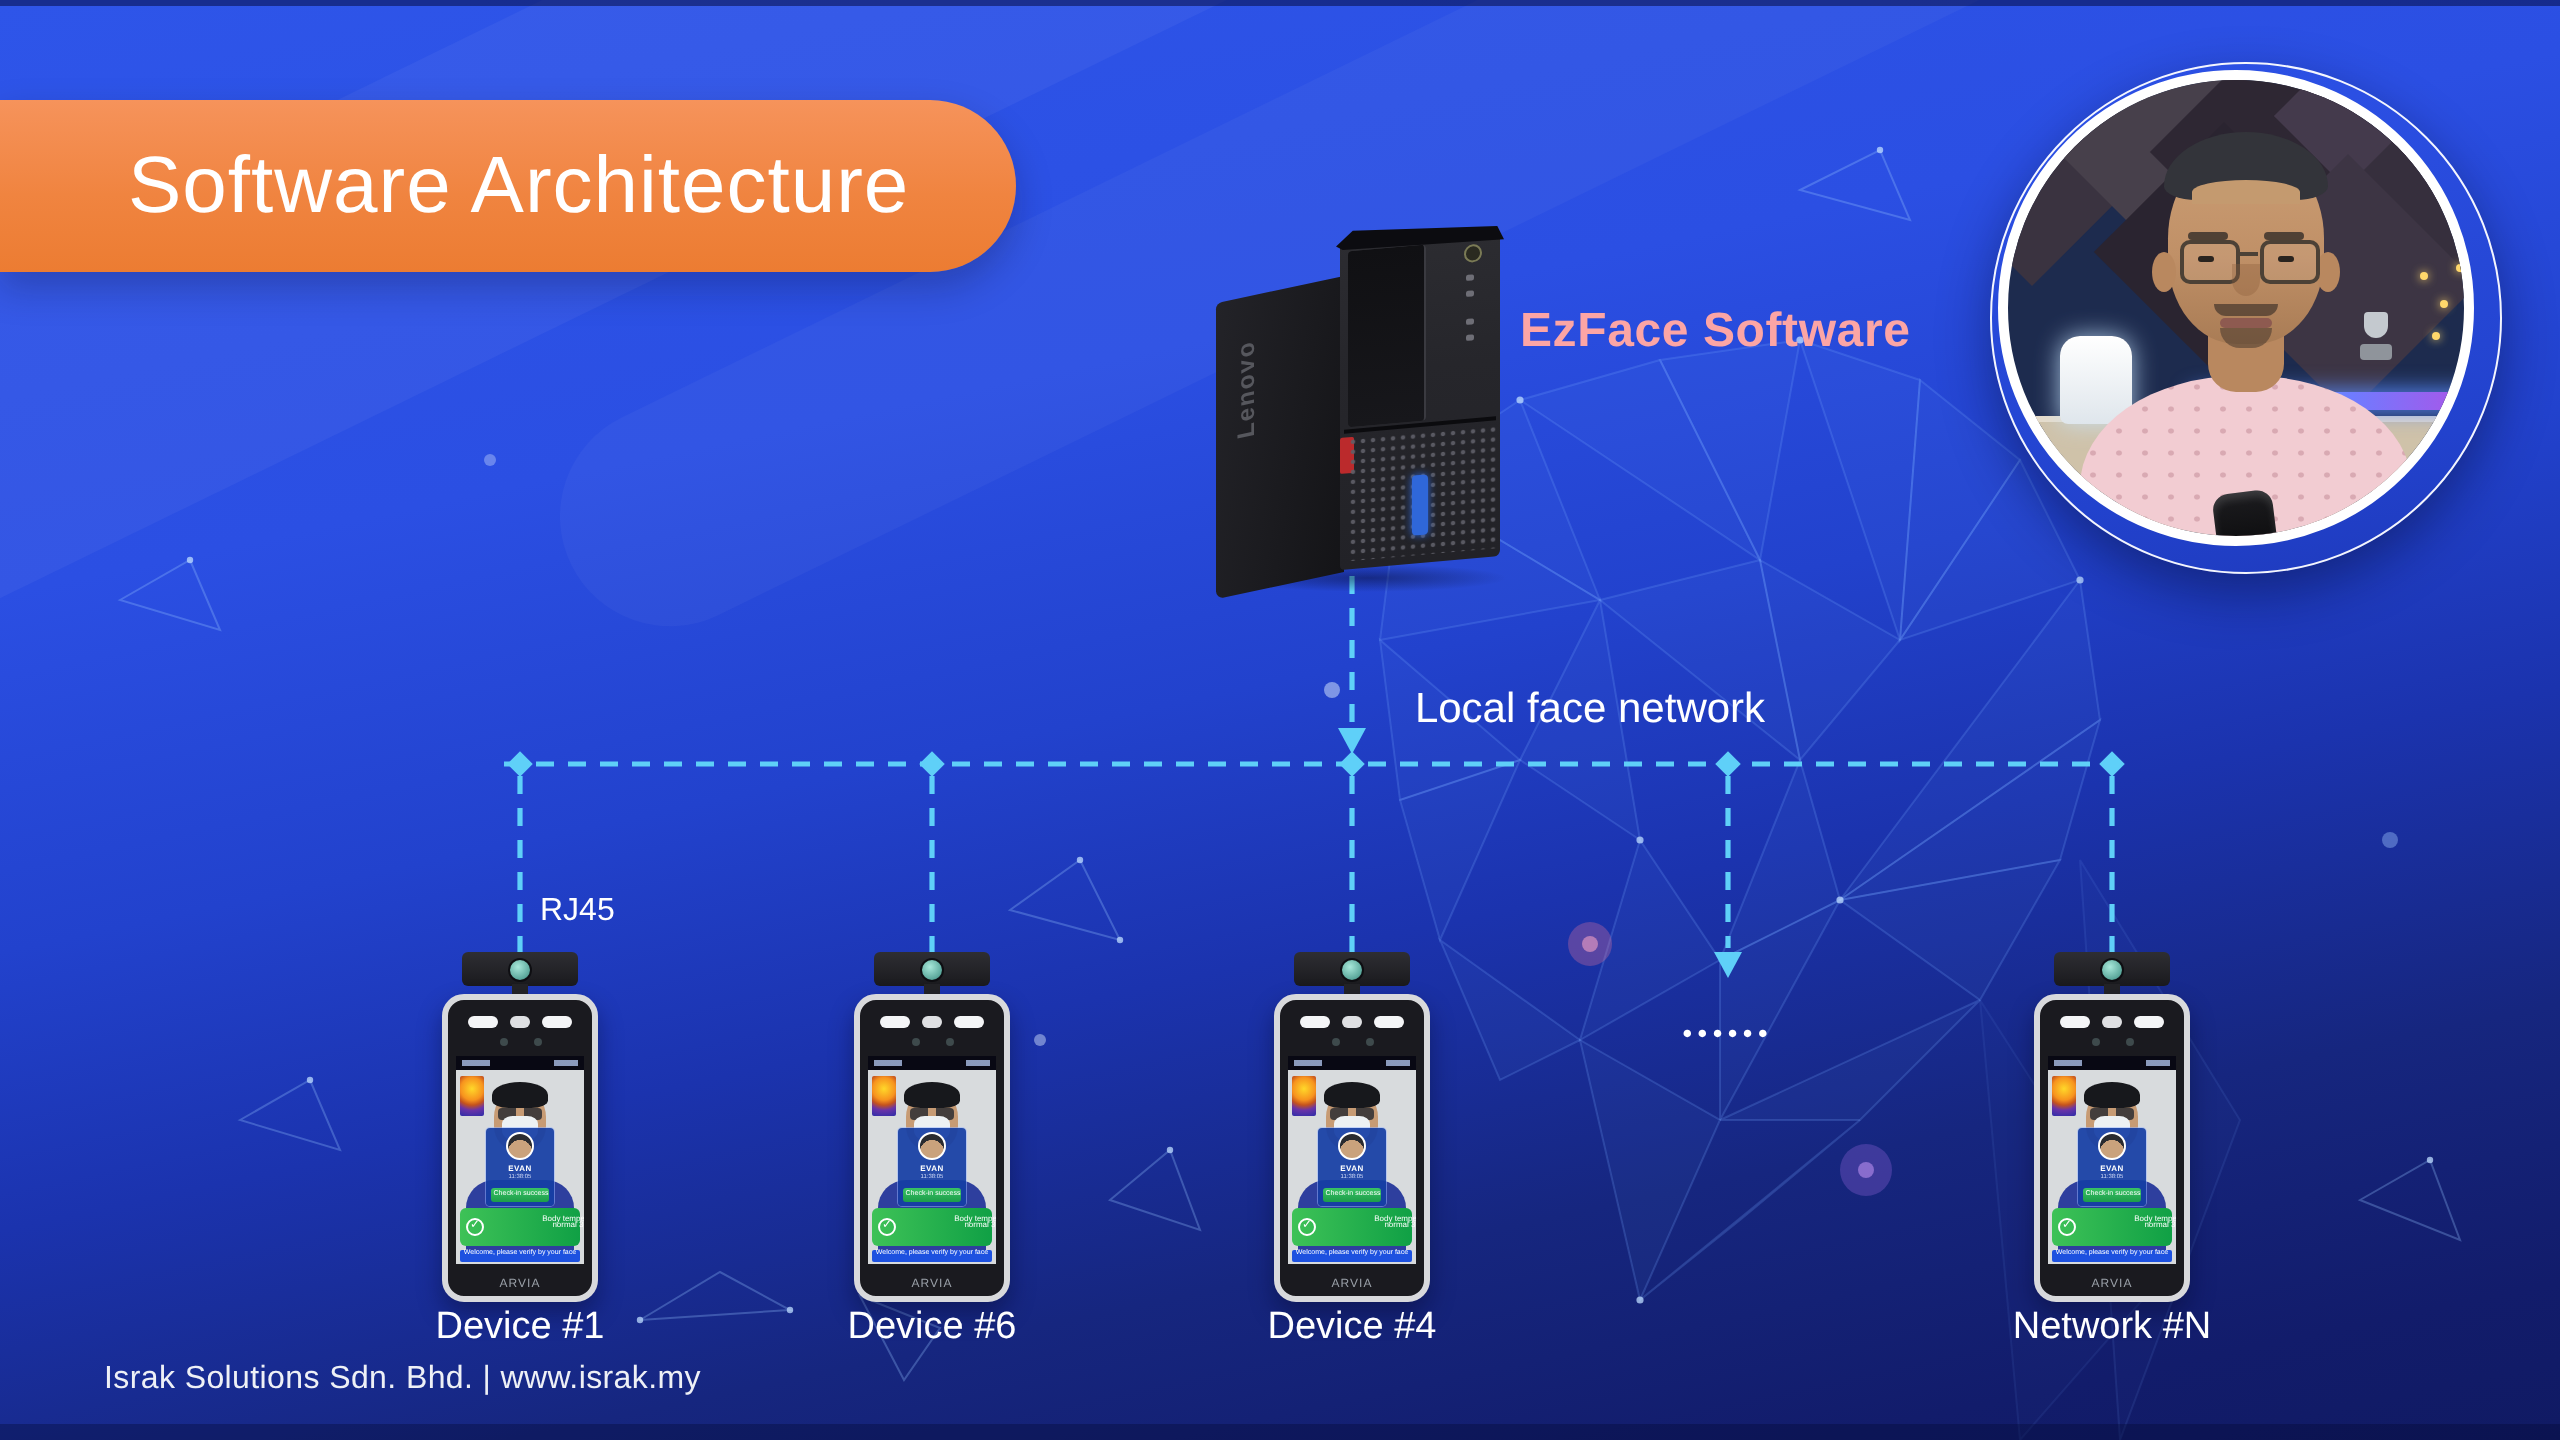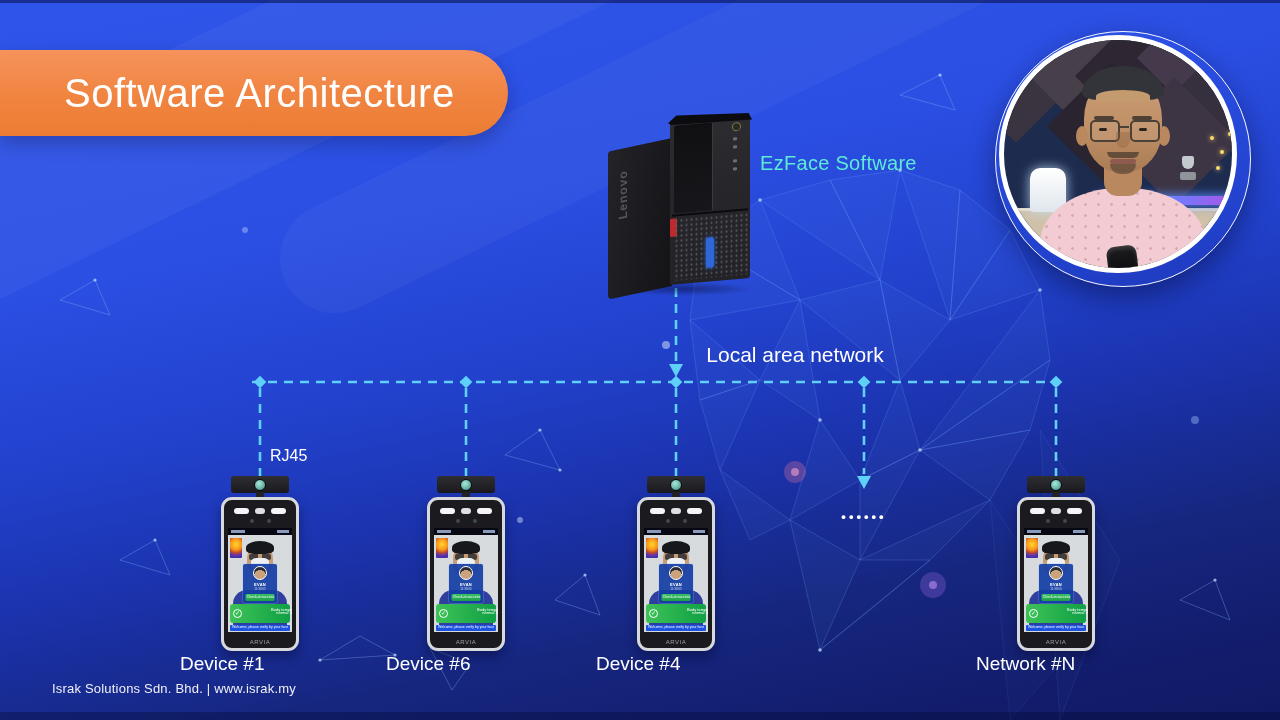--- a/index.html
+++ b/index.html
@@ -36,21 +36,21 @@
     border-radius:2px;border-right:1px solid #3a3a40;}
   #tower-power{left:62px;top:7px;width:7px;height:7px;border-radius:50%;border:1px solid #7a7a55;background:#2a2a20;}
   .tport{width:4px;height:3px;background:#6e6e76;border-radius:1px;}
   #tower-sep{left:2px;top:94px;width:76px;height:2px;background:#0b0b0e;}
   #tower-red{left:0px;top:98px;width:7px;height:18px;background:#bb2a2c;border-radius:1px;}
   #tower-mesh{left:4px;top:98px;width:74px;height:62px;
     background-image:radial-gradient(rgba(95,95,104,.9) .9px,transparent 1.3px);background-size:5px 5px;}
   #tower-slot{left:36px;top:120px;width:8px;height:30px;background:#2f67d9;border-radius:2px;box-shadow:0 0 4px #2f67d9;}
   #tower-shadow{left:6px;top:170px;width:140px;height:14px;background:radial-gradient(ellipse at 50% 50%,rgba(5,8,40,.45),transparent 70%);}
 
-  #server-label{left:760px;top:152px;color:#5eead4;font-size:20px;letter-spacing:.3px;}
+  #server-label{left:760px;top:152px;color:#fca5a5;font-size:24px;letter-spacing:.3px;font-weight:bold;}
 
   
   #lan-label{left:700px;top:343px;width:190px;text-align:center;color:#fff;font-size:21px;}
   #rj45-label{left:270px;top:447px;color:#fff;font-size:16px;}
   #ellipsis{left:818px;top:509px;width:92px;text-align:center;color:#fff;font-size:13px;letter-spacing:3px;font-weight:700;}
 
   
   #webcam-outer{left:995px;top:31px;width:248px;height:248px;border-radius:50%;
     border:1.5px solid rgba(255,255,255,.95);padding:3px;box-shadow:0 10px 26px rgba(5,10,50,.45);}
   #webcam-inner{width:238px;height:238px;border-radius:50%;border:5px solid #fff;overflow:hidden;
@@ -121,24 +121,24 @@
   .btn-label{top:1px;font-size:7px;}
   .scr-banner{position:absolute;left:2px;top:76px;width:60px;height:19px;border-radius:3px;
     background:linear-gradient(90deg,#3ec257,#10a045);}
   .banner-check{position:absolute;left:3px;top:5px;width:9px;height:9px;border-radius:50%;border:1px solid #fff;
     box-sizing:border-box;color:#fff;font-size:6px;line-height:7px;text-align:center;}
   .banner-text{left:8px;top:4px;font-size:8px;line-height:6px;width:170%;}
   .scr-bottom{position:absolute;left:2px;top:97px;width:60px;height:6px;border-radius:1px;background:#1d51e0;}
   .bottom-label{top:0px;font-size:7px;line-height:6px;}
   .dev-brand{position:absolute;left:0;bottom:3px;width:100%;text-align:center;color:#9aa0a8;
     font-size:12px;transform:scale(.5);transform-origin:50% 100%;letter-spacing:1px;}
-  .device-label{position:absolute;left:-30px;top:183px;width:160px;color:#fff;font-size:19px;}
-
-  
-  #footer-text{left:52px;top:681px;color:#eef0f6;font-size:13px;letter-spacing:.2px;}
+  .device-label{position:absolute;left:-30px;top:183px;width:160px;text-align:center;color:#fff;font-size:19px;}
+
+  
+  #footer-text{left:52px;top:681px;color:#eef0f6;font-size:16px;letter-spacing:.2px;}
 </style>
 </head>
 <body>
 
 <div id="bg" class="abs"></div>
 <div class="abs streak" style="left:-140px;top:-30px;width:980px;height:150px;"></div>
 <div class="abs streak" style="left:240px;top:30px;width:900px;height:110px;opacity:.8;"></div>
 <div id="bg-top-strip" class="abs"></div>
 
 <svg id="plexus" class="abs" width="1280" height="720">
@@ -246,21 +246,21 @@
     <div class="abs tport" style="left:63px;top:52px;"></div>
     <div id="tower-sep" class="abs"></div>
     <div id="tower-red" class="abs"></div>
     <div id="tower-mesh" class="abs"></div>
     <div id="tower-slot" class="abs"></div>
   </div>
   <div id="tower-top" class="abs"></div>
 </div>
 
 <div id="server-label" class="abs">EzFace Software</div>
-<div id="lan-label" class="abs">Local area network</div>
+<div id="lan-label" class="abs">Local face network</div>
 <div id="rj45-label" class="abs">RJ45</div>
 <div id="ellipsis" class="abs">••••••</div>
 
 <div id="webcam-outer" class="abs">
   <div id="webcam-inner">
     <div class="panel" style="left:-34px;top:-8px;background:#3a3340;"></div>
     <div class="panel" style="left:28px;top:-26px;background:#47404b;"></div>
     <div class="panel" style="left:90px;top:-10px;background:#2e2733;"></div>
     <div class="panel" style="left:152px;top:-28px;background:#443a4c;"></div>
     <div class="panel" style="left:196px;top:0px;background:#362f3d;"></div>

